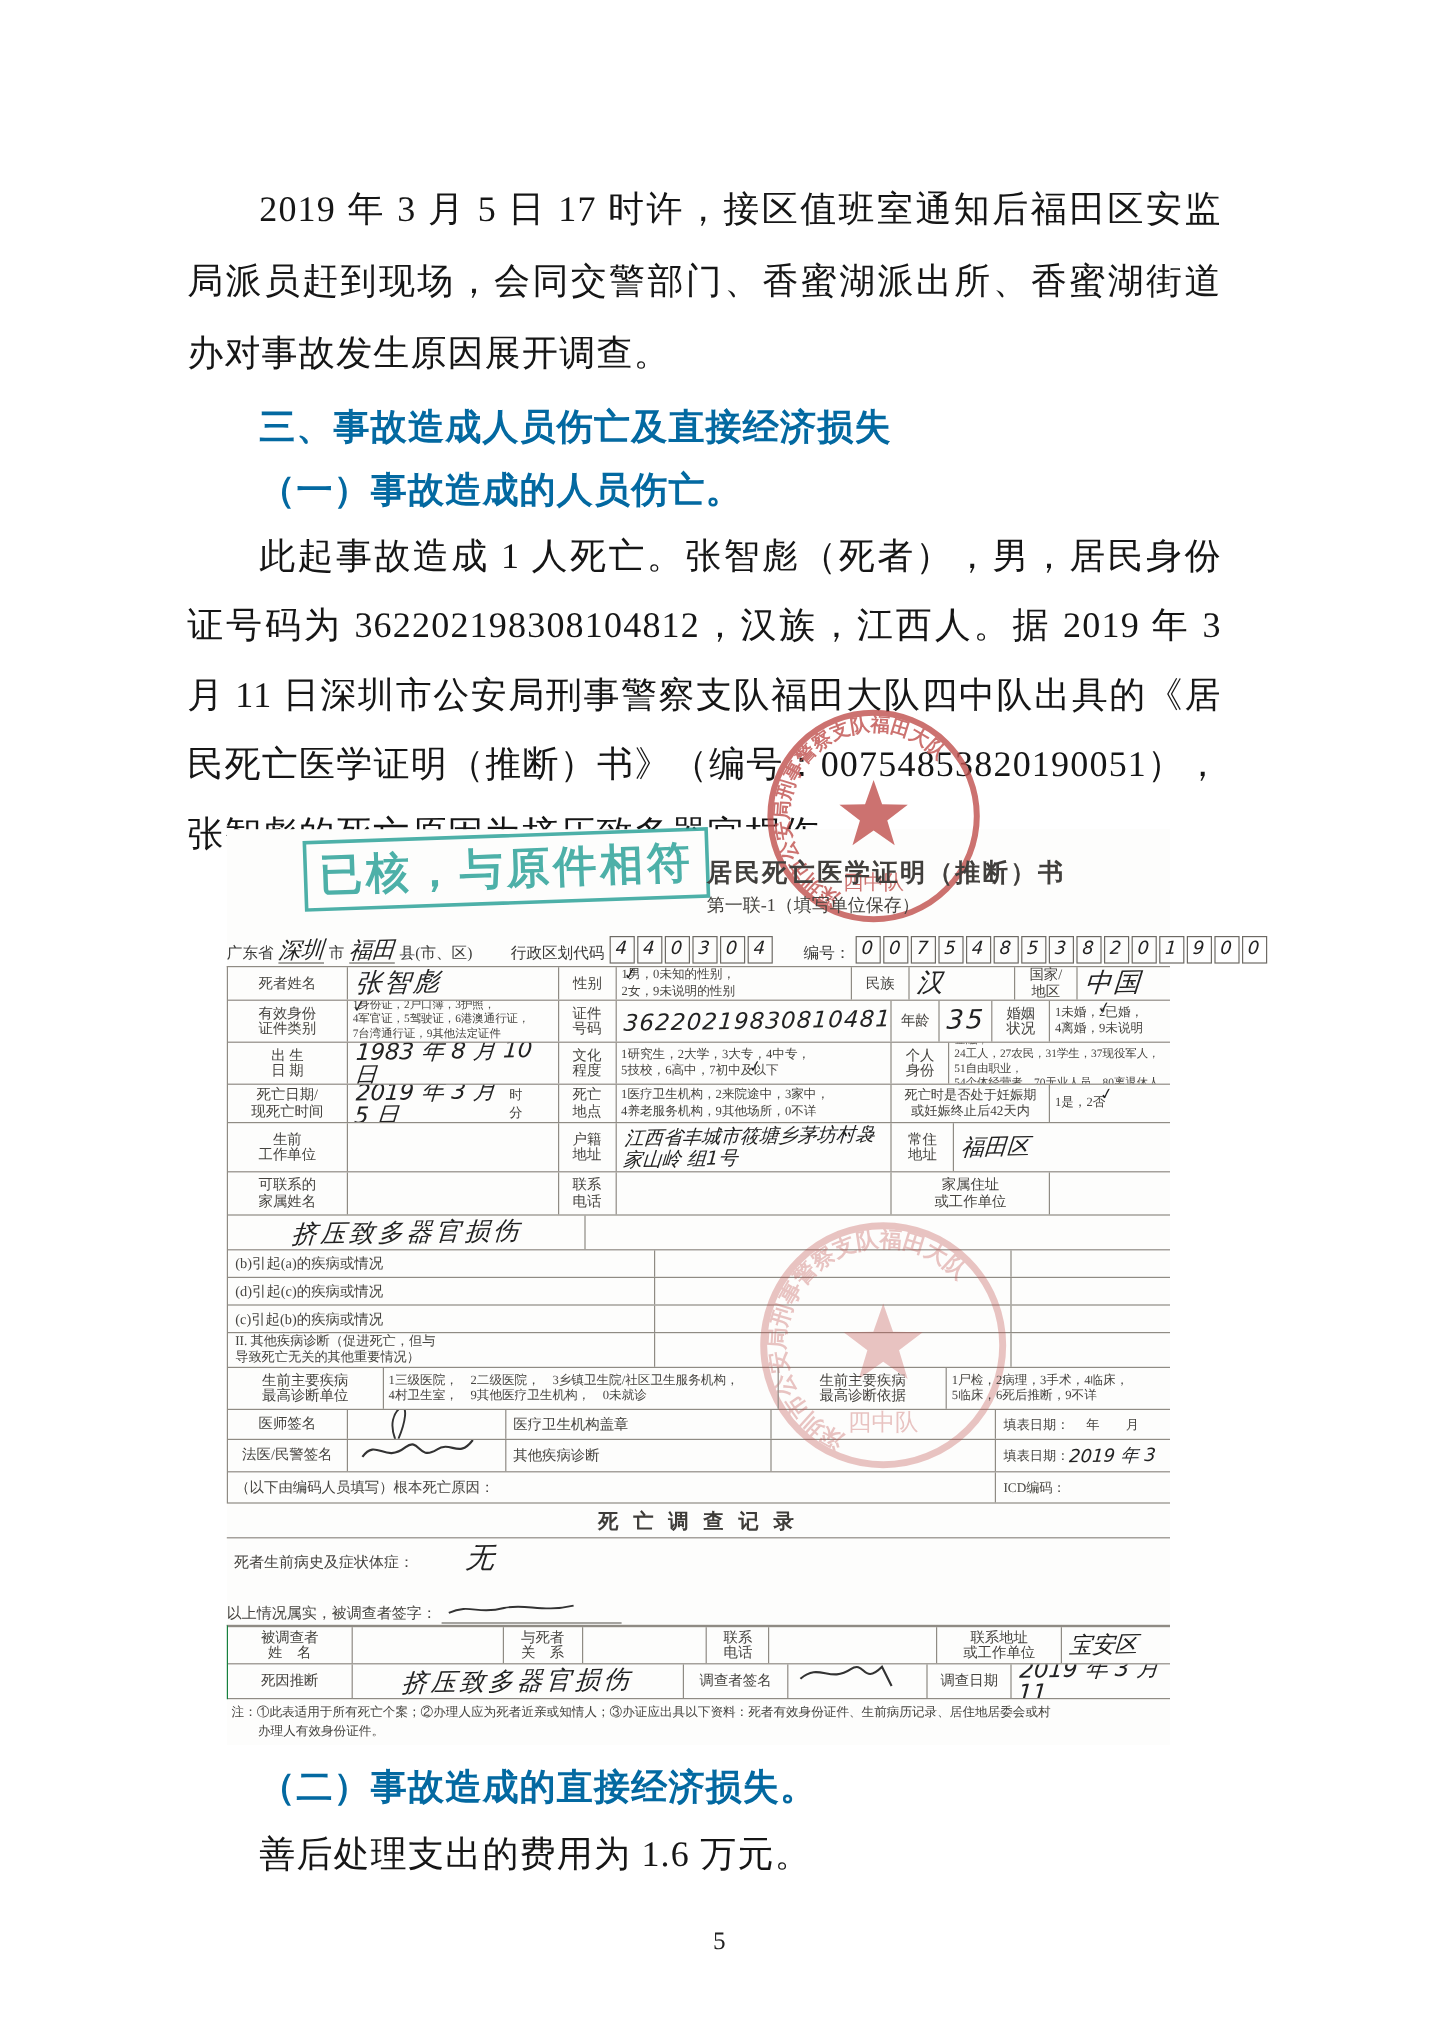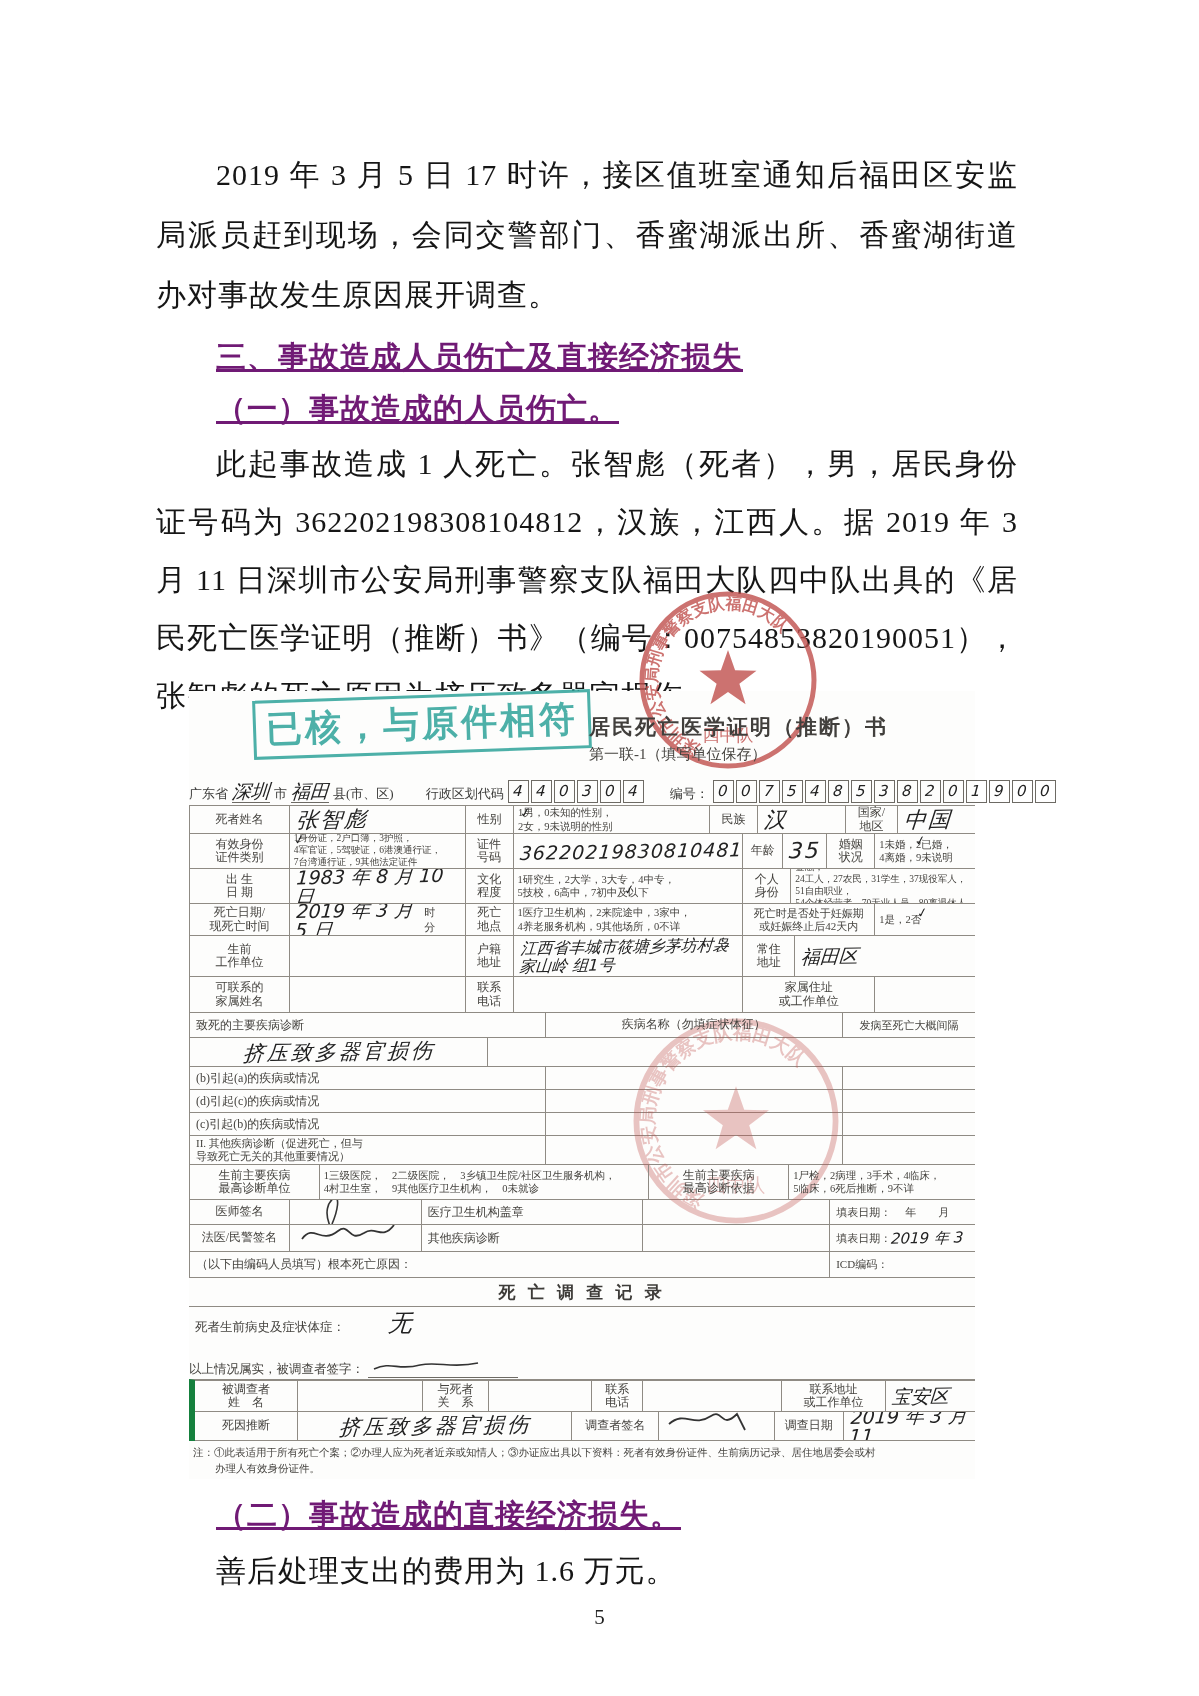--- a/index.html
+++ b/index.html
@@ -2,21 +2,21 @@
 <html><head>
 <meta charset="utf-8">
 <style>
   html,body{margin:0;padding:0;background:#e8e8e8;}
   .page{position:relative;width:1199px;height:1696px;background:#ffffff;margin:0 auto;overflow:hidden;
         font-family:"Liberation Serif","DejaVu Serif",serif;color:#141414;}
   .content{position:absolute;left:156px;top:145px;width:862px;}
   .para{margin:0;font-size:30px;line-height:60px;text-align:justify;text-indent:2em;letter-spacing:1px;color:#161616;}
   .para.p2{line-height:58px;}
   .hd{margin:0;font-family:"Liberation Sans","DejaVu Sans",sans-serif;font-weight:bold;font-size:30px;
-      line-height:52px;text-indent:2em;letter-spacing:1px;color:#701a75;text-decoration:underline;}
+      line-height:52px;text-indent:2em;letter-spacing:1px;color:#0369a1;}
   .hd.h1{margin-top:6px;}
   .hd.h3{margin-top:10px;}
   .pagenum{position:absolute;left:0;right:0;top:1605px;text-align:center;font-size:21px;color:#222;}
 
   
   .cert{position:relative;width:786px;margin-left:33px;margin-top:-34px;background:#fdfdfc;color:#3a3a38;
         font-family:"Liberation Serif","DejaVu Serif",serif;}
   .cert-head{position:relative;height:86px;}
   .verify-stamp{position:absolute;left:64px;top:4px;border:3px solid #2fa39a;color:#2fa39a;
         font-weight:bold;font-size:36px;letter-spacing:3px;padding:2px 10px;transform:rotate(-2deg);
@@ -209,25 +209,20 @@
 家属姓名</div>
           <div class="td" style="width:176px"></div>
           <div class="td lbl" style="width:48px">联系
 电话</div>
           <div class="td" style="width:230px"></div>
           <div class="td lbl" style="width:132px">家属住址
 或工作单位</div>
           <div class="td last" style="width:100px"></div>
         </div>
 
-        <div class="tr" style="height:24px">
-          <div class="td leftpad" style="width:356px">致死的主要疾病诊断</div>
-          <div class="td lbl" style="width:298px">疾病名称（勿填症状体征）</div>
-          <div class="td lbl last" style="width:132px;font-size:11px">发病至死亡大概间隔</div>
-        </div>
 
         <div class="tr" style="height:28px">
           <div class="td" style="width:298px;justify-content:center">
               <span class="hw hw-xl">挤压致多器官损伤</span>
             </div>
           <div class="td last" style="width:132px"></div>
         </div>
 
         <div class="tr" style="height:22px">
           <div class="td leftpad" style="width:356px">(b)引起(a)的疾病或情况</div>
@@ -306,21 +301,21 @@
         <div class="survey-history">
           <span>死者生前病史及症状体症：</span>
           <span class="hw" style="font-size:24px;margin-left:40px">无</span>
         </div>
         <div class="confirm-line">
           <span>以上情况属实，被调查者签字：</span><span class="confirm-ul"><svg width="120" height="14">
                 <path d="M6,10 C24,2 30,12 52,6 C70,2 84,10 110,4" stroke="#333" fill="none" stroke-width="1.6"></path>
               </svg></span>
         </div>
 
-        <div class="tbl" style="border-left:6px solid #15803d">
+        <div class="tbl" style="border-left:1px solid #15803d">
           <div class="tr" style="height:30px;border-top:1px solid #8f8b84">
             <div class="td lbl" style="width:104px">被调查者
 姓　名</div>
             <div class="td" style="width:126px"></div>
             <div class="td lbl" style="width:66px">与死者
 关　系</div>
             <div class="td" style="width:104px"></div>
             <div class="td lbl" style="width:52px">联系
 电话</div>
             <div class="td" style="width:140px"></div>

